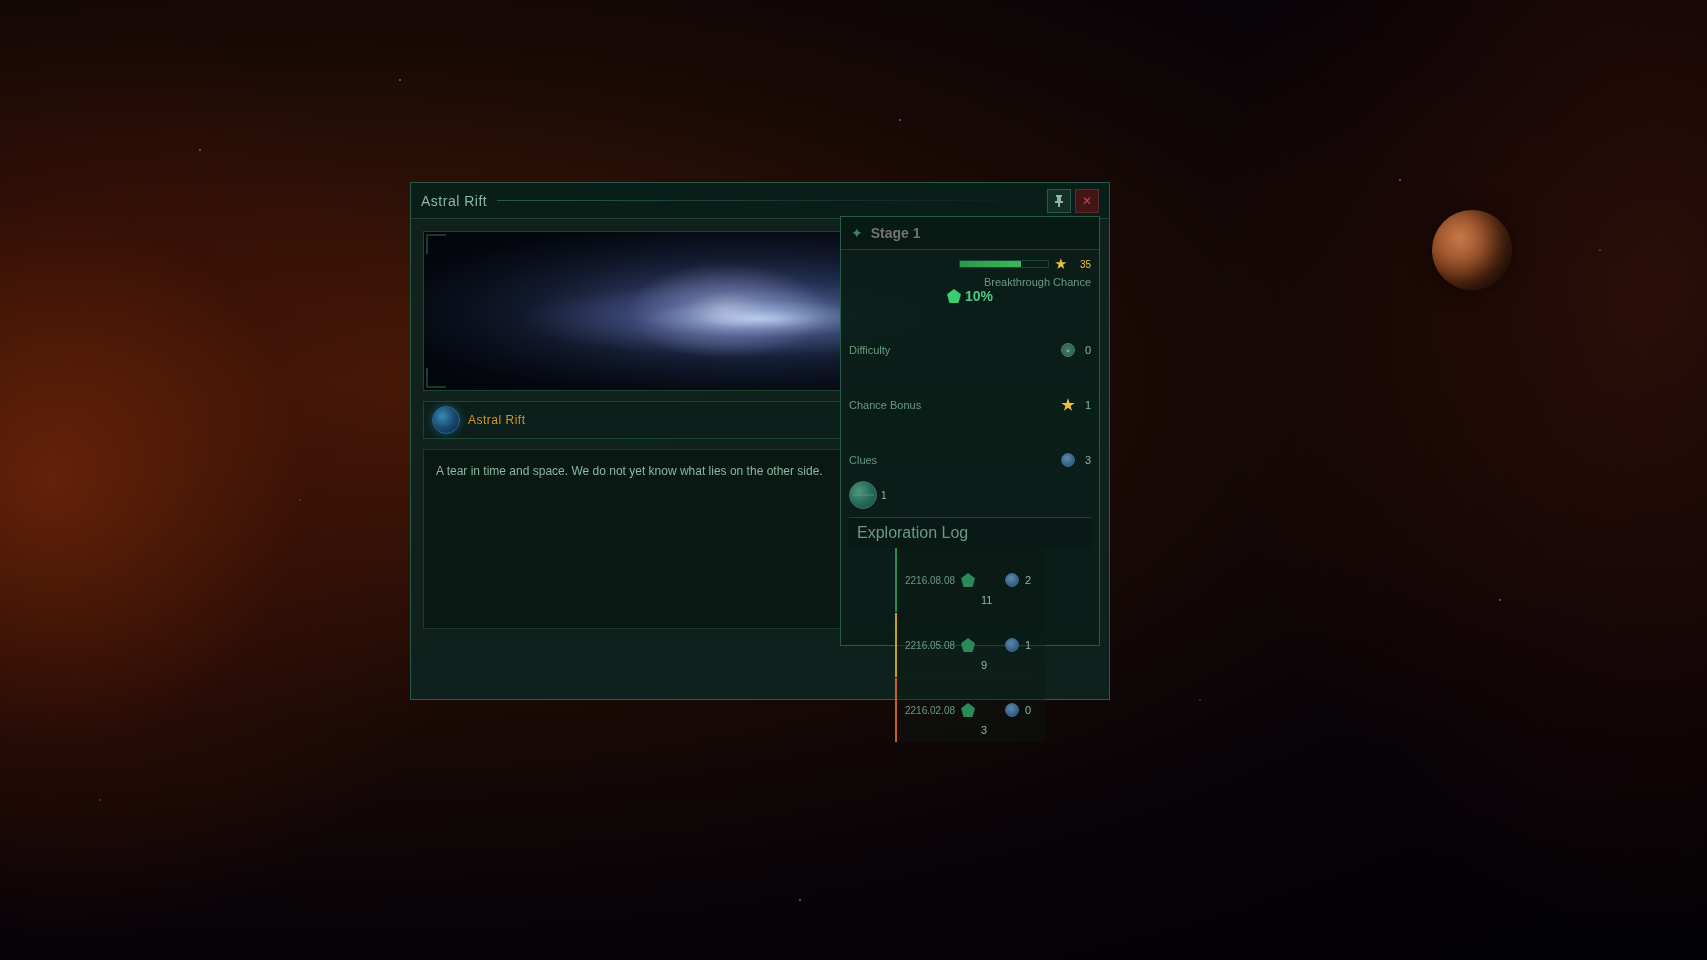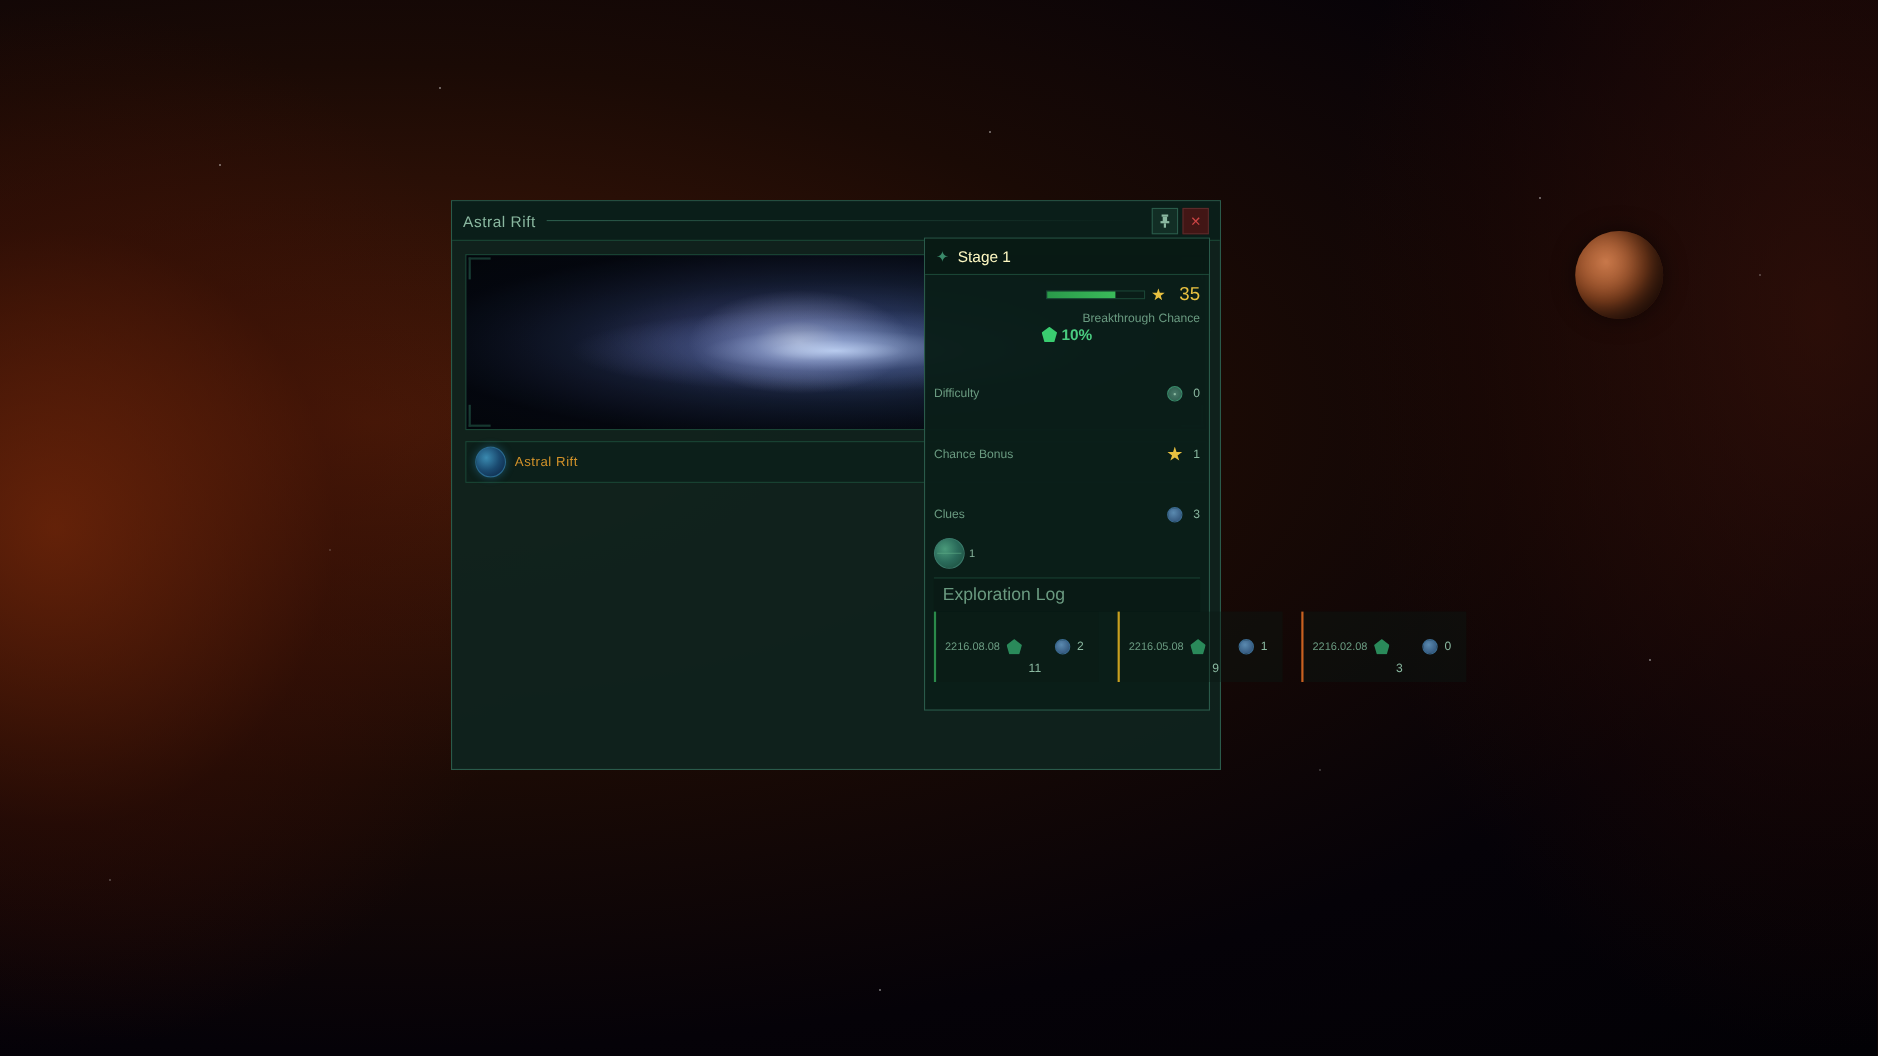--- a/index.html
+++ b/index.html
@@ -246,23 +246,23 @@
       background: rgba(8, 25, 20, 0.9);
       border-bottom: 1px solid #1a4535;
     }
 
     .stage-icon {
       color: #3a8a6a;
       font-size: 14px;
     }
 
     .stage-title {
-      color: #fef9c3;
+      color: #737373;
       font-size: 14px;
-      font-weight: 400;
+      font-weight: 700;
     }
 
     .stage-content {
       padding: 8px;
     }
 
     
     .scientist-row {
       display: flex;
       gap: 10px;
@@ -342,21 +342,21 @@
     .progress-bar-fill {
       height: 100%;
       background: linear-gradient(to right, #2a9a4a, #3abb5a);
     }
 
     .progress-value {
       display: flex;
       align-items: center;
       gap: 13px;
       color: #e8c040;
-      font-size: 17px;
+      font-size: 10px;
     }
 
     .progress-icon {
       width: 12px;
       height: 12px;
       background: #e8c040;
       clip-path: polygon(50% 0%, 61% 35%, 98% 35%, 68% 57%, 79% 91%, 50% 70%, 21% 91%, 32% 57%, 2% 35%, 39% 35%);
     }
 
     .breakthrough-label {
@@ -476,22 +476,22 @@
 
     .log-header {
       padding: 6px 8px;
       color: #6a9a80;
       font-size: 16px;
       background: rgba(8,22,18,0.5);
     }
 
     .log-entries {
       display: flex;
-      flex-direction: row;
-      gap: 17px;
+      flex-direction: column;
+      gap: 1px;
       align-items: center;
     }
 
     .log-entry {
       display: flex;
       align-items: center;
       padding: 6px 8px;
       border-left: 2px solid transparent;
       background: rgba(10,25,20,0.4);
       gap: 6px;
@@ -579,20 +579,23 @@
       <div class="image-corner-tr"></div>
       <div class="image-corner-bl"></div>
       <div class="image-corner-br"></div>
     </div>
 
     <div class="icon-bar">
       <div class="orb-icon"></div>
       <span class="bar-title">Astral Rift</span>
     </div>
 
+    <div class="description-box">
+      <span>A tear in time and space. We do not yet know what lies on the other side.</span>
+    </div>
   </div>
 </div>
 
 <div class="stage-panel">
   <div class="stage-header">
     <span class="stage-icon">✦</span>
     <span class="stage-title">Stage 1</span>
   </div>
 
   <div class="stage-content">

